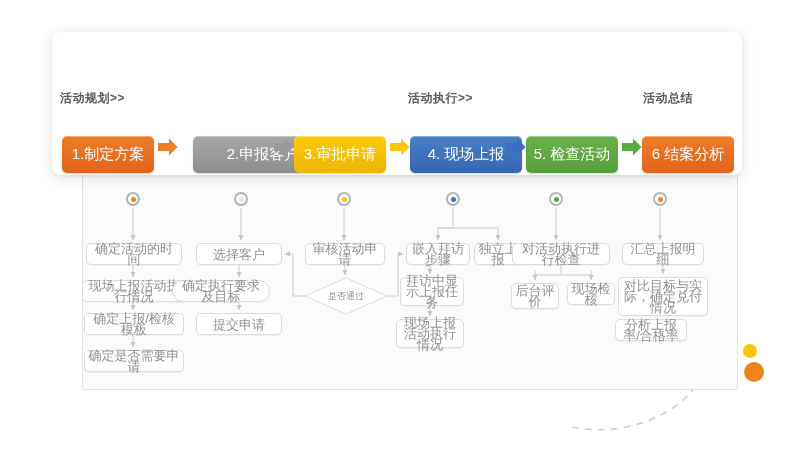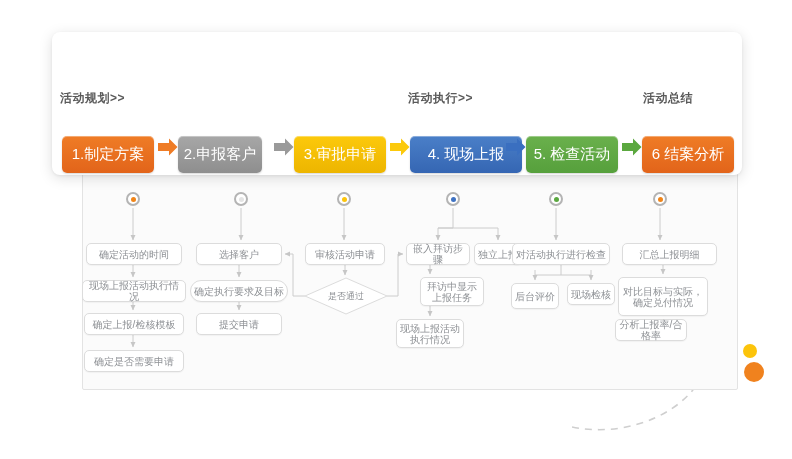--- a/index.html
+++ b/index.html
@@ -17,21 +17,21 @@
   .flow-panel{
     position:absolute;left:82px;top:140px;width:656px;height:250px;
     background:#fbfbfb;border:1px solid #e3e3e3;border-radius:2px;
     box-sizing:border-box;
   }
   #flow-svg{position:absolute;left:0;top:0;width:792px;height:459px;pointer-events:none;}
 
   .node{
     position:absolute;box-sizing:border-box;
     background:#ffffff;border:1px solid #dcdcdc;border-radius:5px;
-    color:#8d9094;font-size:10px;line-height:11px;
+    color:#8d9094;font-size:13px;line-height:11px;
     display:flex;align-items:center;justify-content:center;text-align:center;
     padding:2px 3px;
     box-shadow:0 1px 1px rgba(0,0,0,.04);
   }
   .diamond-wrap{position:absolute;}
   .diamond-txt{
     position:absolute;left:0;top:0;width:100%;height:100%;
     display:flex;align-items:center;justify-content:center;
     color:#8d9094;font-size:9px;
   }
@@ -135,31 +135,31 @@
 <div class="diamond-wrap" id="decision-node" style="left:305px;top:278px;width:82px;height:36px;">
   <div class="diamond-txt">是否通过</div>
 </div>
 
 <div id="node-layer">
     <div class="node" style="left: 86px; top: 243px; width: 96px; height: 22px;">确定活动的时间</div>
     <div class="node" style="left: 82px; top: 280px; width: 104px; height: 22px;">现场上报活动执行情况</div>
     <div class="node" style="left: 84px; top: 313px; width: 100px; height: 22px;">确定上报/检核模板</div>
     <div class="node" style="left: 84px; top: 350px; width: 100px; height: 22px;">确定是否需要申请</div>
     <div class="node" style="left: 196px; top: 243px; width: 86px; height: 22px;">选择客户</div>
-    <div class="node" style="left: 190px; top: 280px; width: 98px; height: 22px; border-radius: 11px;">确定执行要求及目标</div>
+    <div class="node" style="left: 172px; top: 280px; width: 98px; height: 22px; border-radius: 11px;">确定执行要求及目标</div>
     <div class="node" style="left: 196px; top: 313px; width: 86px; height: 22px;">提交申请</div>
     <div class="node" style="left: 305px; top: 243px; width: 80px; height: 22px;">审核活动申请</div>
     <div class="node" style="left: 406px; top: 243px; width: 64px; height: 22px;">嵌入拜访步骤</div>
     <div class="node" style="left: 474px; top: 243px; width: 48px; height: 22px;">独立上报</div>
-    <div class="node" style="left: 420px; top: 277px; width: 64px; height: 29px;">拜访中显示上报任务</div>
+    <div class="node" style="left: 400px; top: 277px; width: 64px; height: 29px;">拜访中显示上报任务</div>
     <div class="node" style="left: 396px; top: 319px; width: 68px; height: 29px;">现场上报活动执行情况</div>
     <div class="node" style="left: 512px; top: 243px; width: 98px; height: 22px;">对活动执行进行检查</div>
     <div class="node" style="left: 511px; top: 283px; width: 48px; height: 26px;">后台评价</div>
     <div class="node" style="left: 567px; top: 283px; width: 48px; height: 22px;">现场检核</div>
-    <div class="node" style="left: 622px; top: 243px; width: 95px; height: 22px;">汇总上报明细</div>
+    <div class="node" style="left: 622px; top: 243px; width: 82px; height: 22px;">汇总上报明细</div>
     <div class="node" style="left: 618px; top: 277px; width: 90px; height: 39px;">对比目标与实际，确定兑付情况</div>
     <div class="node" style="left: 615px; top: 319px; width: 72px; height: 22px;">分析上报率/合格率</div>
   </div>
 
 <div id="dot-layer">
     <div style="position: absolute; left: 126px; top: 192px; width: 14px; height: 14px; border-radius: 50%; background: rgb(255, 255, 255); border: 2px solid rgb(180, 180, 180); box-sizing: border-box; display: flex; align-items: center; justify-content: center;">
       <span style="width: 5px; height: 5px; border-radius: 50%; background: rgb(240, 133, 25);"></span>
     </div>
     <div style="position: absolute; left: 234px; top: 192px; width: 14px; height: 14px; border-radius: 50%; background: rgb(255, 255, 255); border: 2px solid rgb(180, 180, 180); box-sizing: border-box; display: flex; align-items: center; justify-content: center;">
       <span style="width: 5px; height: 5px; border-radius: 50%; background: rgb(228, 228, 228);"></span>
@@ -184,21 +184,21 @@
   </div>
 
 <div class="top-card">
   <div id="phase-layer">
       <div class="phase-label" style="left: 8px;">活动规划&gt;&gt;</div>
       <div class="phase-label" style="left: 356px;">活动执行&gt;&gt;</div>
       <div class="phase-label" style="left: 591px;">活动总结</div>
     </div>
   <div id="step-layer">
       <div class="step" style="left: 10px; width: 92px; background: linear-gradient(rgb(239, 124, 38) 0%, rgb(226, 100, 26) 100%);">1.制定方案</div>
-      <div class="step" style="left: 126px; width: 84px; background: linear-gradient(rgb(167, 167, 167) 0%, rgb(142, 142, 142) 100%);">2.申报客户</div>
+      <div class="step" style="left: 141px; width: 76px; background: linear-gradient(rgb(167, 167, 167) 0%, rgb(142, 142, 142) 100%); padding-left: 32px;">2.申报客户</div>
       <div class="step" style="left: 242px; width: 92px; background: linear-gradient(rgb(252, 201, 11) 0%, rgb(237, 181, 0) 100%);">3.审批申请</div>
       <div class="step" style="left: 358px; width: 112px; background: linear-gradient(rgb(74, 127, 200) 0%, rgb(53, 102, 179) 100%);">4. 现场上报</div>
       <div class="step" style="left: 474px; width: 92px; background: linear-gradient(rgb(106, 176, 76) 0%, rgb(86, 160, 60) 100%);">5. 检查活动</div>
       <div class="step" style="left: 590px; width: 92px; background: linear-gradient(rgb(239, 124, 38) 0%, rgb(226, 100, 26) 100%);">6 结案分析</div>
     </div>
   <div id="arrow-layer">
       <div class="arrow" style="left: 106px;"><svg viewBox="0 0 20 18" width="20" height="18">
           <path d="M0,5 L11,5 L11,0.5 L19.5,9 L11,17.5 L11,13 L0,13 Z" fill="#ef7c26"></path>
         </svg></div>
       <div class="arrow" style="left: 222px;"><svg viewBox="0 0 20 18" width="20" height="18">

